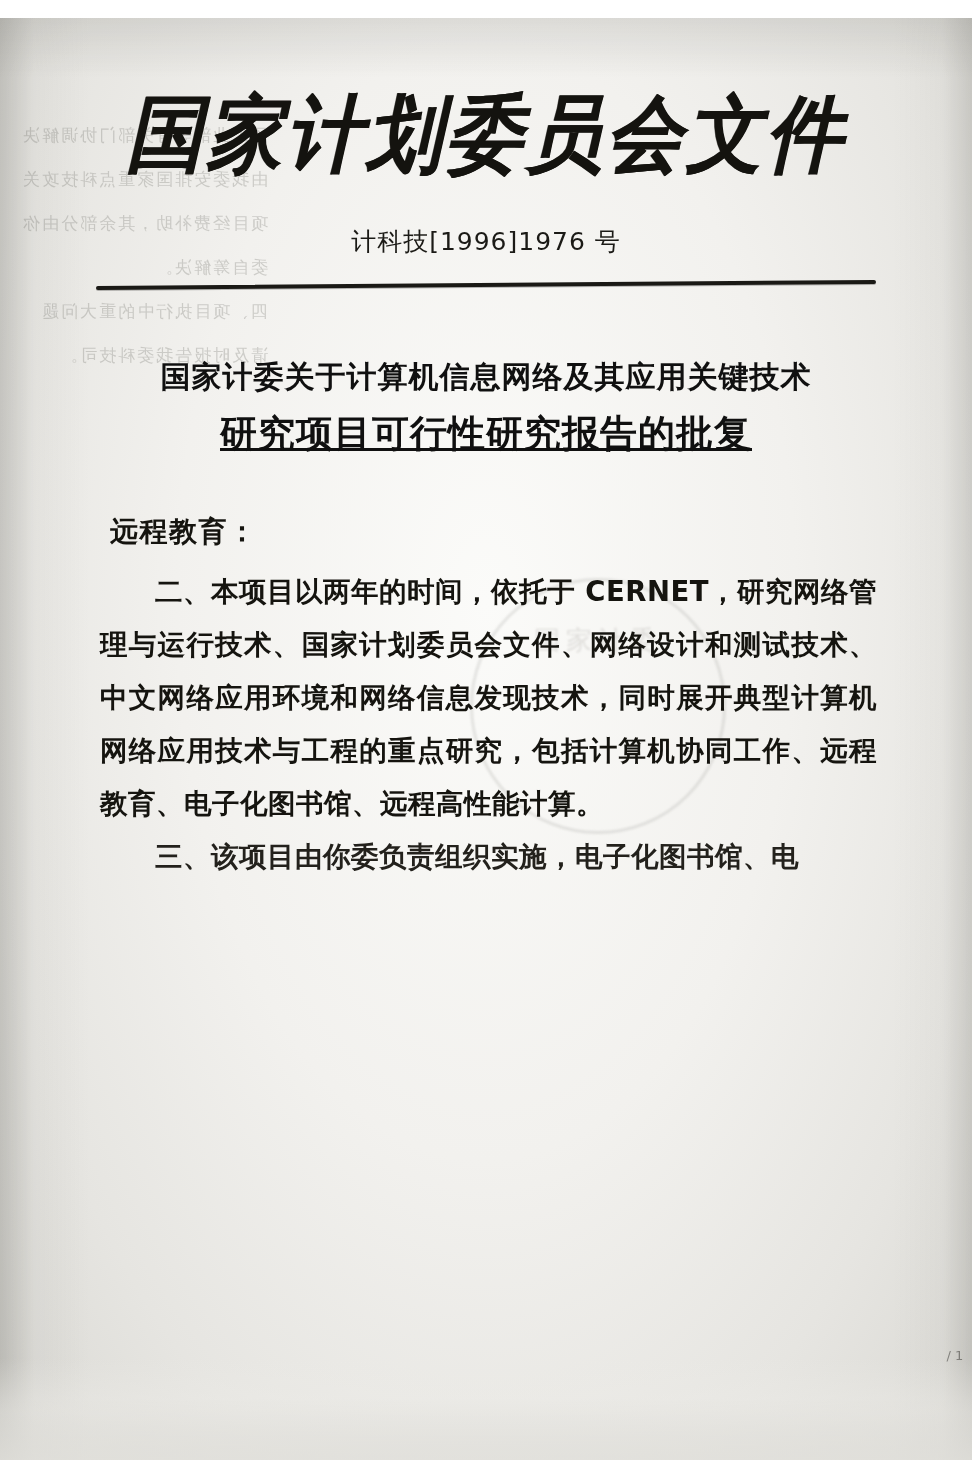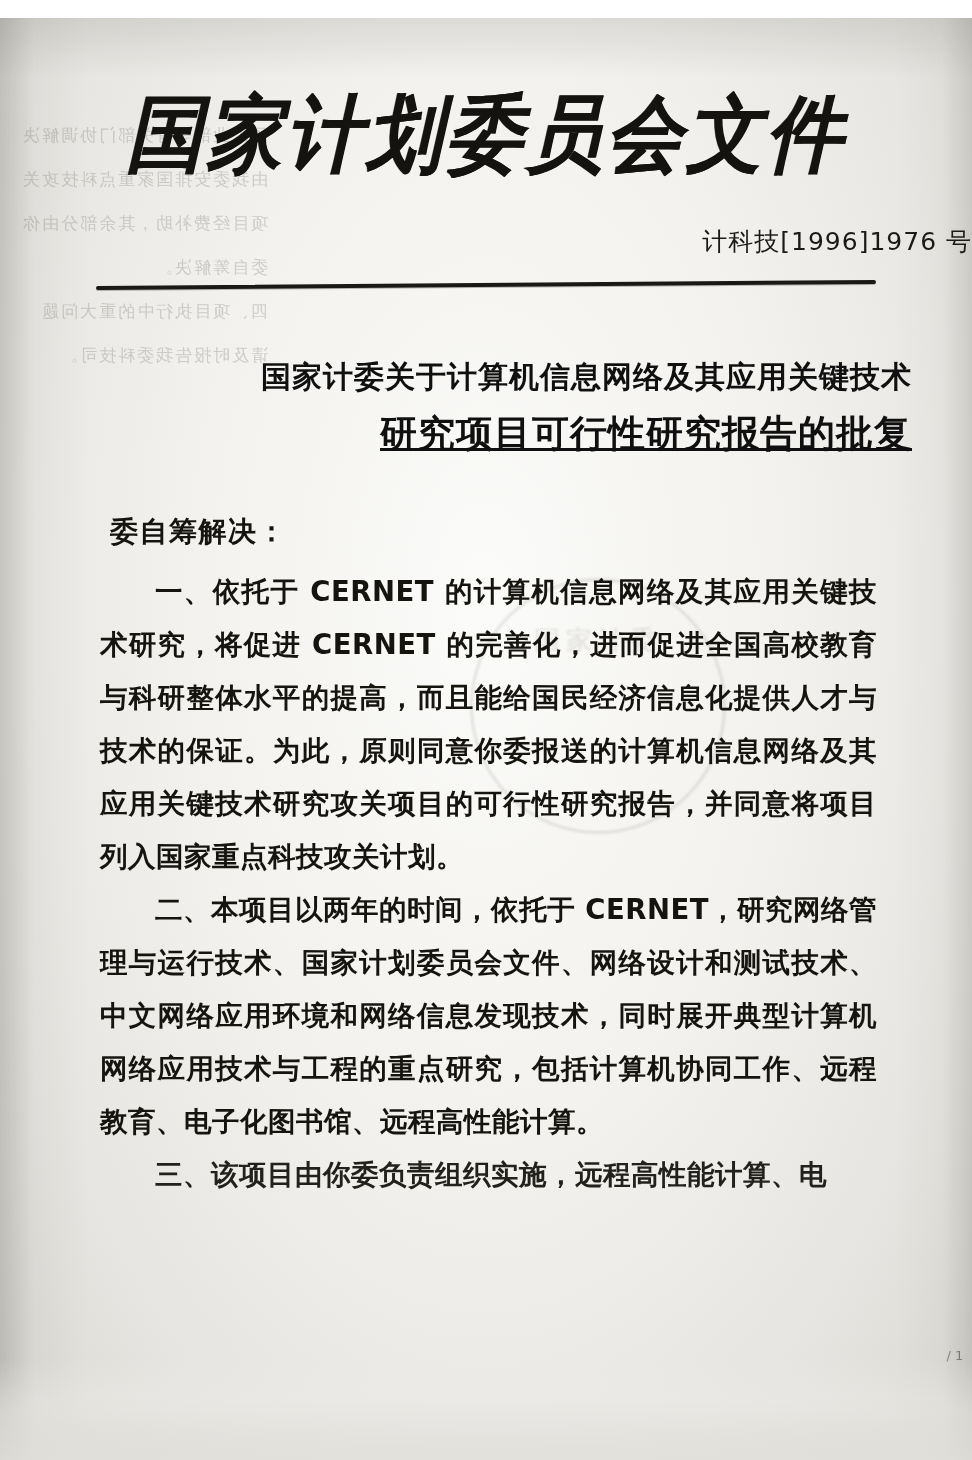--- a/index.html
+++ b/index.html
@@ -85,21 +85,21 @@
     font-size: 76px;
     line-height: 1.15;
     letter-spacing: 4px;
     color: #14130f;
     font-style: italic;
     text-shadow: 0.5px 0 0 #14130f, -0.4px 0.4px 0 rgba(20,19,15,0.6);
     transform: scaleY(1.1);
   }
 
   .docnum {
-    text-align: right;
+    text-align: center;
     margin-top: 48px;
     font-size: 25px;
     letter-spacing: 1px;
     color: #1b1a16;
     font-family: "DejaVu Sans", sans-serif;
   }
 
   .rule-wrap {
     margin: 22px 96px 0 96px;
     height: 10px;
@@ -110,21 +110,21 @@
     left: 0; right: 0; top: 3px;
     height: 4px;
     background: #1a1915;
     border-radius: 2px;
     transform: rotate(-0.45deg);
     box-shadow: 0 1px 0 rgba(0,0,0,0.25);
   }
 
   .title {
     margin: 64px 60px 0 60px;
-    text-align: right;
+    text-align: center;
     color: #101010;
     font-weight: bold;
   }
   .title .line1 {
     font-size: 30px;
     letter-spacing: 1px;
     line-height: 1.5;
   }
   .title .line2 {
     font-size: 37px;
@@ -207,25 +207,24 @@
 
     <div class="rule-wrap">
       <div class="rule"></div>
     </div>
 
     <div class="title">
       <div class="line1">国家计委关于计算机信息网络及其应用关键技术</div>
       <div class="line2">研究项目可行性研究报告的批复</div>
     </div>
 
-    <div class="salutation">委自筹解决：</div>
+    <div class="salutation">远程教育：</div>
 
     <div class="body-text">
-      <p>一、依托于 CERNET 的计算机信息网络及其应用关键技术研究，将促进 CERNET 的完善化，进而促进全国高校教育与科研整体水平的提高，而且能给国民经济信息化提供人才与技术的保证。为此，原则同意你委报送的计算机信息网络及其应用关键技术研究攻关项目的可行性研究报告，并同意将项目列入国家重点科技攻关计划。</p>
       <p>二、本项目以两年的时间，依托于 CERNET，研究网络管理与运行技术、国家计划委员会文件、网络设计和测试技术、中文网络应用环境和网络信息发现技术，同时展开典型计算机网络应用技术与工程的重点研究，包括计算机协同工作、远程教育、电子化图书馆、远程高性能计算。</p>
-      <p class="cut">三、该项目由你委负责组织实施，远程高性能计算、电</p>
+      <p class="cut">三、该项目由你委负责组织实施，电子化图书馆、电</p>
     </div>
 
   </div>
 
   <div class="edge-marks">/ 1</div>
   <div class="fade-bottom"></div>
 </div>
 
 </body></html>

